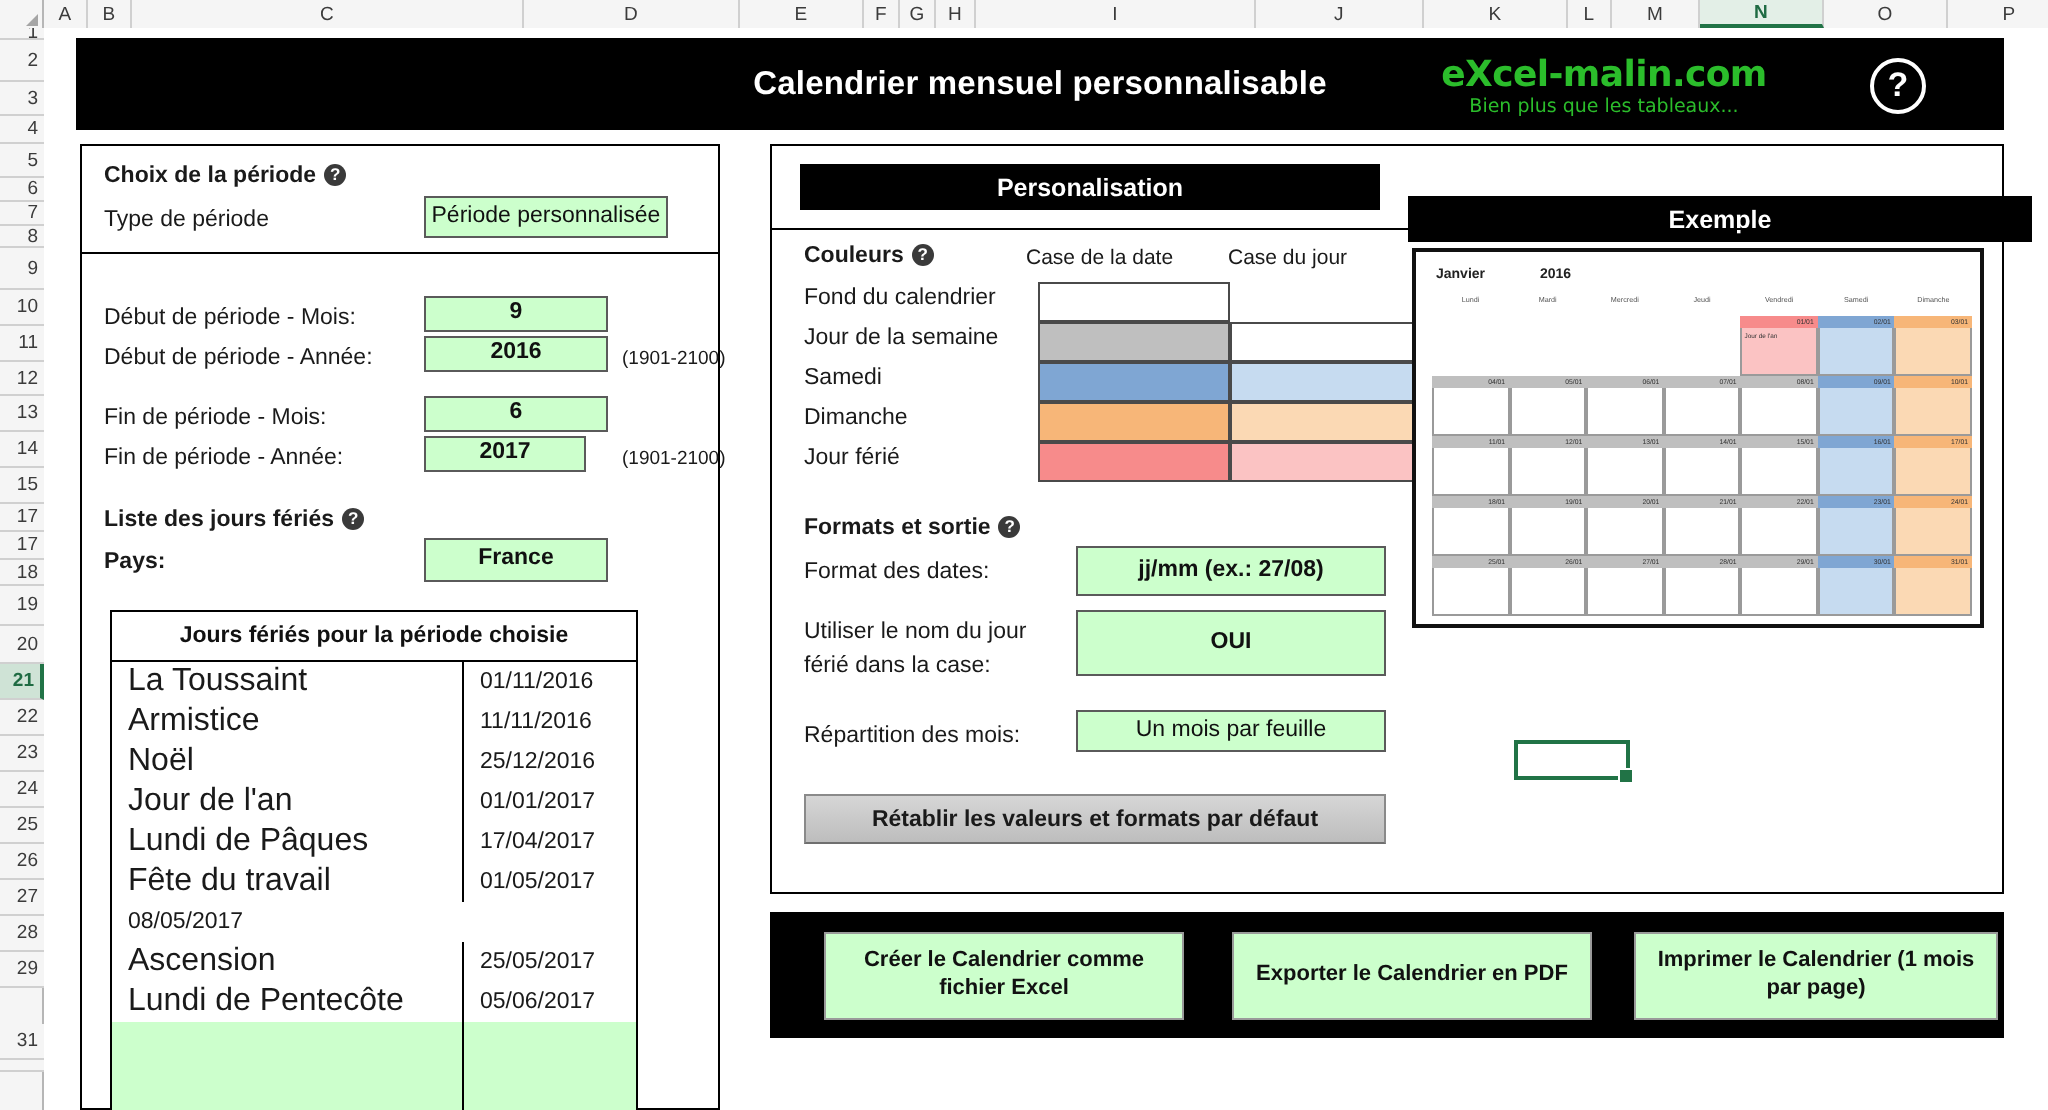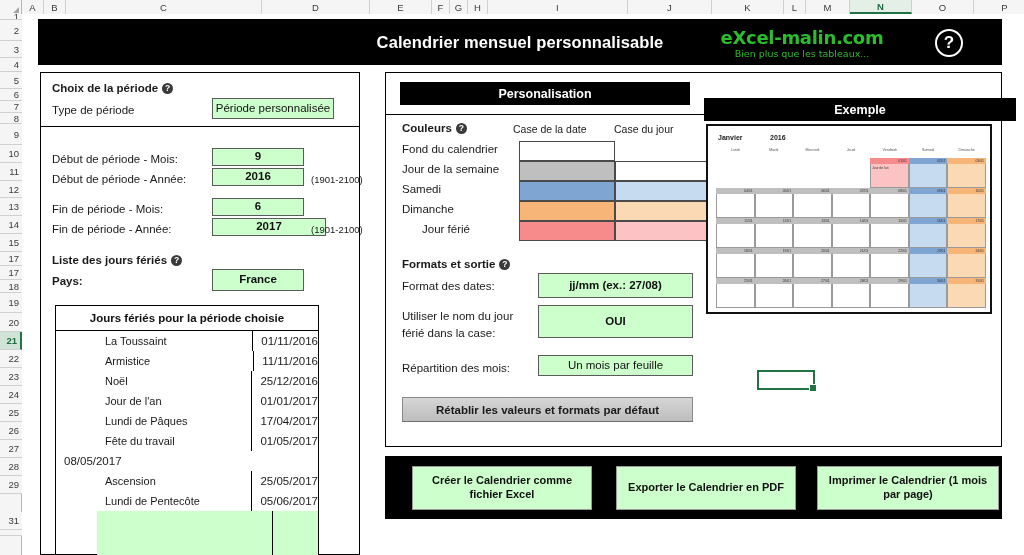--- a/index.html
+++ b/index.html
@@ -206,21 +206,21 @@
     border-bottom: 1px solid #000;
     display: flex; align-items: center; justify-content: center;
     font-size: 11.5px; font-weight: bold; color: #111;
   }
   .hol-row { height: 20px; display: flex; }
   .hol-name {
     width: 176px;
     border-right: 1px solid #000;
     display: flex; align-items: center;
     padding-left: 8px;
-    font-size: 11px; color: #1a1a1a; margin-left: 41px;
+    font-size: 16px; color: #1a1a1a;
   }
   .hol-date {
     flex: 1;
     display: flex; align-items: center;
     padding-left: 8px;
     font-size: 11.5px; color: #1a1a1a;
   }
   .hol-row.empty .hol-name, .hol-row.empty .hol-date { background: #ccffcc; }
 
   
@@ -385,21 +385,21 @@
       <div class="gfield" style="left:190px; top:134px; width:92px; height:18px;">9</div>
 
       <div class="lbl abs" style="left:30px; top:159px;">Début de période - Année:</div>
       <div class="gfield" style="left:190px; top:154px; width:92px; height:18px;">2016</div>
       <div class="lbl small abs" style="left:289px; top:160px;">(1901-2100)</div>
 
       <div class="lbl abs" style="left:30px; top:189px;">Fin de période - Mois:</div>
       <div class="gfield" style="left:190px; top:184px; width:92px; height:18px;">6</div>
 
       <div class="lbl abs" style="left:30px; top:209px;">Fin de période - Année:</div>
-      <div class="gfield" style="left:190px; top:204px; width:114px; height:18px;">2017</div>
+      <div class="gfield" style="left:190px; top:204px; width:81px; height:18px;">2017</div>
       <div class="lbl small abs" style="left:289px; top:210px;">(1901-2100)</div>
 
       <div class="lbl bold abs" style="left:30px; top:240px;">
         <span>Liste des jours fériés</span><span class="help-icon">?</span>
       </div>
       <div class="lbl abs" style="left:30px; top:261px;font-weight:bold;">Pays:</div>
       <div class="gfield" style="left:190px; top:255px; width:92px; height:22px;">France</div>
 
       <div class="hol-table" style="left:33px; top:291px; width:264px; height:250px;">
         <div class="hol-head">Jours fériés pour la période choisie</div>
@@ -472,21 +472,21 @@
           <div class="swatch" style="left: 497px; top: 127px; width: 96px; height: 20px; background: rgb(255, 255, 255);"></div>
           <div class="lbl abs" style="left: 380px; top: 149px;">Jour de la semaine</div>
           <div class="swatch" style="left: 497px; top: 147px; width: 96px; height: 20px; background: rgb(191, 191, 191);"></div>
           <div class="swatch" style="left: 593px; top: 147px; width: 96px; height: 20px; background: rgb(255, 255, 255);"></div>
           <div class="lbl abs" style="left: 380px; top: 169px;">Samedi</div>
           <div class="swatch" style="left: 497px; top: 167px; width: 96px; height: 20px; background: rgb(127, 166, 211);"></div>
           <div class="swatch" style="left: 593px; top: 167px; width: 96px; height: 20px; background: rgb(198, 219, 240);"></div>
           <div class="lbl abs" style="left: 380px; top: 189px;">Dimanche</div>
           <div class="swatch" style="left: 497px; top: 187px; width: 96px; height: 20px; background: rgb(247, 182, 120);"></div>
           <div class="swatch" style="left: 593px; top: 187px; width: 96px; height: 20px; background: rgb(251, 217, 180);"></div>
-          <div class="lbl abs" style="left: 380px; top: 209px; margin-left: 20px;">Jour férié</div>
+          <div class="lbl abs" style="left: 380px; top: 209px;">Jour férié</div>
           <div class="swatch" style="left: 497px; top: 207px; width: 96px; height: 20px; background: rgb(247, 139, 139);"></div>
           <div class="swatch" style="left: 593px; top: 207px; width: 96px; height: 20px; background: rgb(251, 195, 195);"></div>
         </div>
 
       <div class="lbl bold abs" style="left:380px; top:244px;">
         <span>Formats et sortie</span><span class="help-icon">?</span>
       </div>
       <div class="lbl abs" style="left:380px; top:266px;">Format des dates:</div>
       <div class="gfield" style="left:516px; top:259px; width:155px; height:25px;">jj/mm (ex.: 27/08)</div>
 

